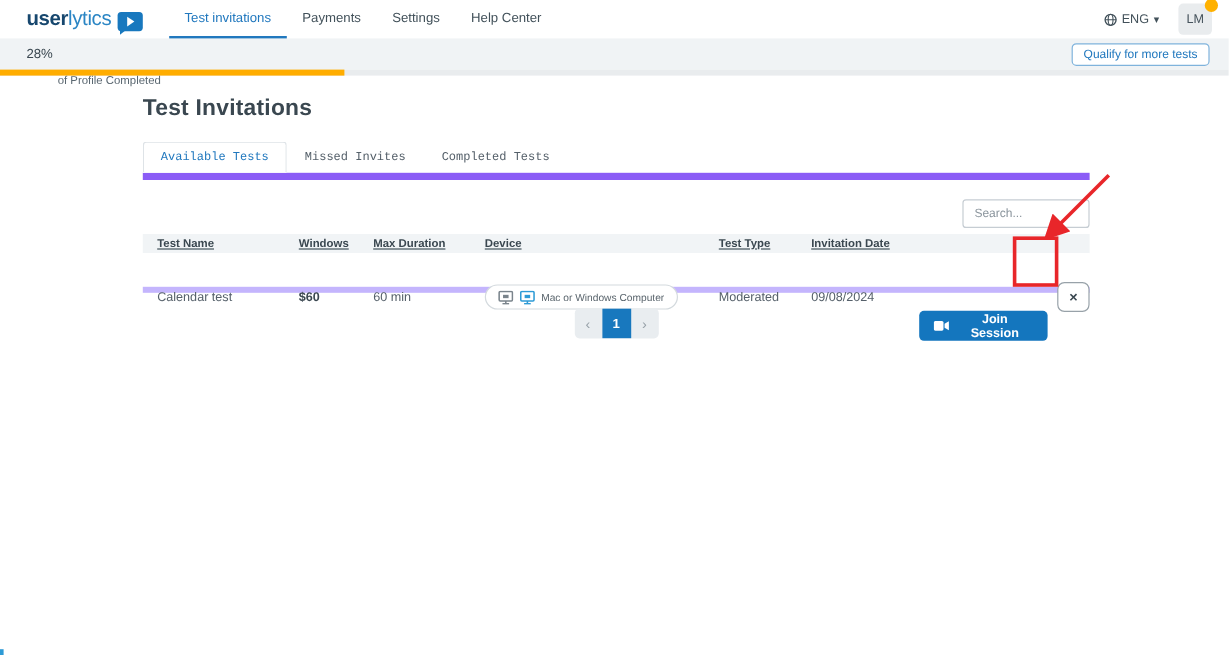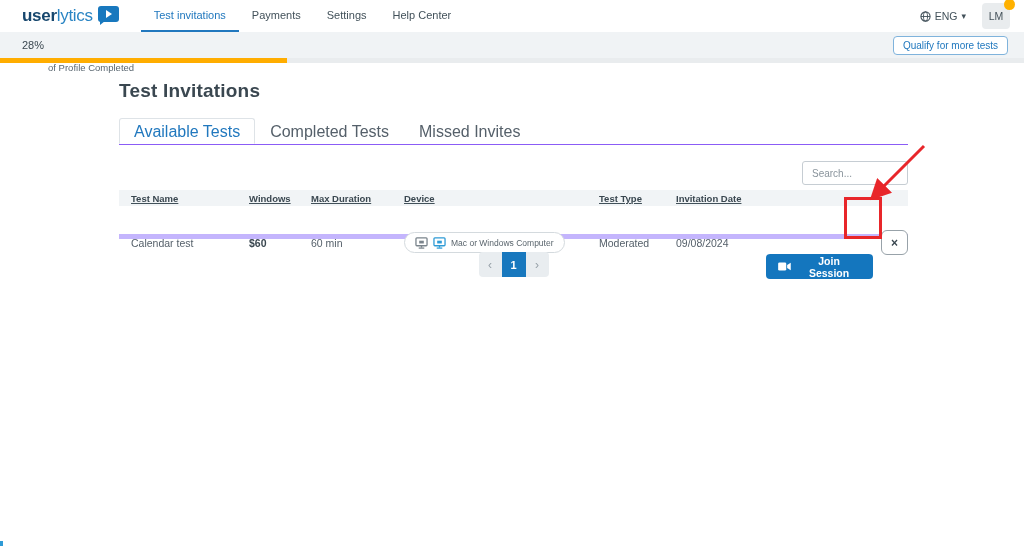--- a/index.html
+++ b/index.html
@@ -4,21 +4,21 @@
 <style>
   * { margin:0; padding:0; box-sizing:border-box; }
   html,body { width:1024px; height:546px; }
   body {
     font-family:"Liberation Sans","DejaVu Sans",sans-serif;
     background:#ffffff; color:#42515a; position:relative; overflow:hidden;
   }
 
   
   .topnav { height:32px; background:#fff; display:flex; align-items:center; padding:0 14px 0 22px; }
-  .logo { display:flex; align-items:flex-start; gap:5px; }
+  .logo { display:flex; align-items:flex-end; gap:5px; }
   .logo-text { font-size:17px; letter-spacing:-0.3px; }
   .logo-user { font-weight:bold; color:#17476e; }
   .logo-lytics { font-weight:normal; color:#2a85c4; }
   .logo-bubble { width:21px; height:16px; background:#1878be; border-radius:3px; position:relative; display:flex; align-items:center; justify-content:center; }
   .logo-bubble::after { content:""; position:absolute; left:2px; bottom:-3px; width:0; height:0; border-left:5px solid #1878be; border-bottom:4px solid transparent; }
   .play-tri { width:0; height:0; border-left:6px solid #fff; border-top:4px solid transparent; border-bottom:4px solid transparent; margin-left:1px; }
   .nav-items { display:flex; margin-left:22px; height:32px; }
   .nav-item { font-size:11px; color:#42515a; padding:0 13px; display:flex; align-items:center; height:32px; cursor:pointer; border-bottom:2px solid transparent; }
   .nav-item.active { color:#2178be; border-bottom-color:#2178be; }
   .topnav-right { margin-left:auto; display:flex; align-items:center; gap:16px; }
@@ -31,21 +31,21 @@
   .banner { height:26px; background:#f0f3f5; display:flex; align-items:center; padding:0 16px 0 22px; }
   .banner-percent { font-size:11px; font-weight:normal; color:#3a4750; margin-right:4px; }
   .banner-label { font-size:9.5px; color:#5a6770;margin-top:44px; }
   .qualify-btn { margin-left:auto; background:#fff; border:1px solid #7fb3dc; color:#2178be; font-size:10px; padding:3px 9px; border-radius:4px; cursor:pointer; font-family:inherit; }
   .progress-track { height:5px; background:#e9ecee; }
   .progress-fill { height:5px; background:#ffad00; width:0; }
 
   
   .content { padding-left:119px; width:908px; }
   .page-title { font-size:19px; font-weight:bold; color:#3a4750; margin-top:17px; letter-spacing:0.2px; }
-  .tabs { display:flex; border-bottom:1px solid #8b5cf6; margin-top:16px; font-size:16px; }
+  .tabs { display:flex; border-bottom:6px solid #8b5cf6; margin-top:16px; font-size:10px;font-family:Liberation Mono, monospace; }
   .tab { padding:0 14px; line-height:25px; height:26px; color:#55606a; cursor:pointer; border:1px solid transparent; }
   .tab.active { background:#fff; border-color:#dee3e7; border-bottom-color:#fff; border-radius:3px 3px 0 0; color:#2178be; margin-bottom:-1px; }
   .search-row { display:flex; justify-content:flex-end; margin-top:16px; }
   .search-input { width:106px; height:24px; border:1px solid #c6cdd3; border-radius:3px; padding:0 9px; font-size:10px; color:#42515a; font-family:inherit; outline:none; }
   .search-input::placeholder { color:#8a949c; }
 
   
   .grid-row { display:grid; grid-template-columns:118px 62px 93px 195px 77px 95px 1fr; align-items:center; }
   .thead { background:#f1f4f6; height:16px; margin-top:5px;text-decoration:underline; }
   .th { font-size:9.5px; font-weight:bold; color:#3a4750; padding-left:12px; white-space:nowrap; }
@@ -111,22 +111,22 @@
 </div>
 <div class="progress-track">
   <div class="progress-fill" style="width: 28%;"></div>
 </div>
 
 <main class="content">
   <h1 class="page-title">Test Invitations</h1>
 
   <div class="tabs">
     <div class="tab active">Available Tests</div>
+    <div class="tab">Missed Invites</div>
     <div class="tab">Completed Tests</div>
-    <div class="tab">Missed Invites</div>
   </div>
 
   <div class="search-row">
     <input class="search-input" type="text" placeholder="Search..." style="">
   </div>
 
   <div class="grid-row thead">
     <div class="th">Test Name</div>
     <div class="th">Windows</div>
     <div class="th">Max Duration</div>

